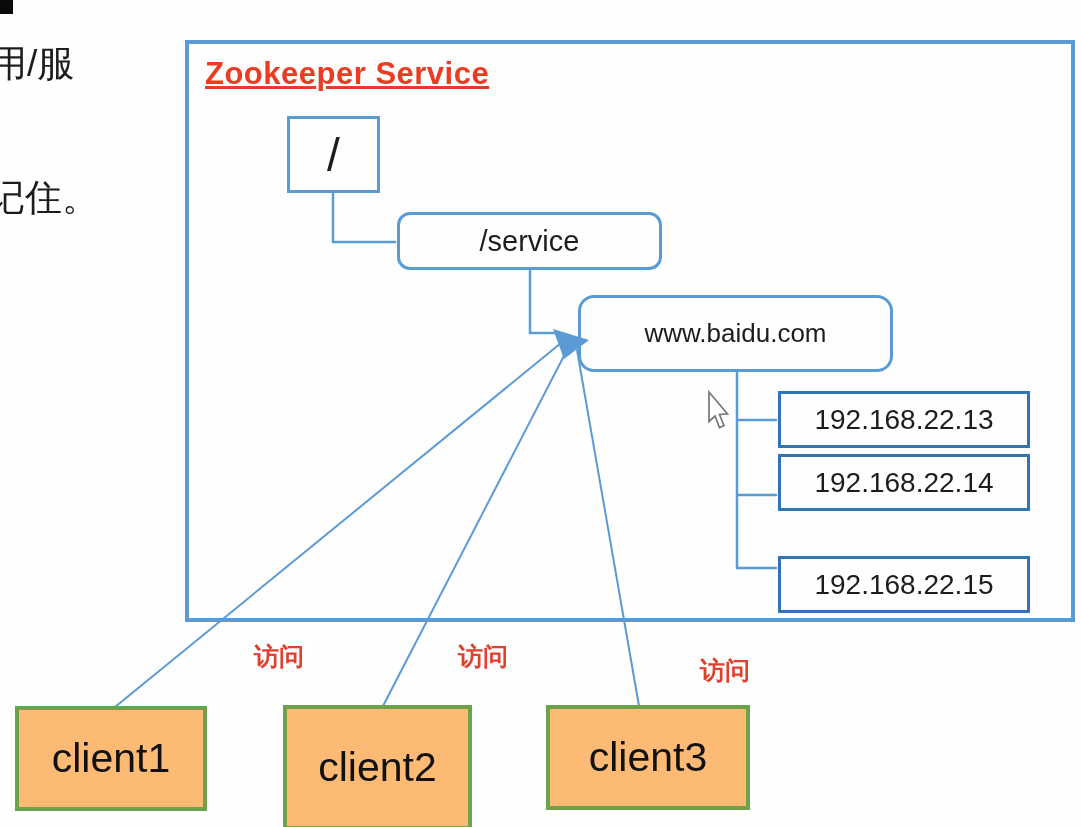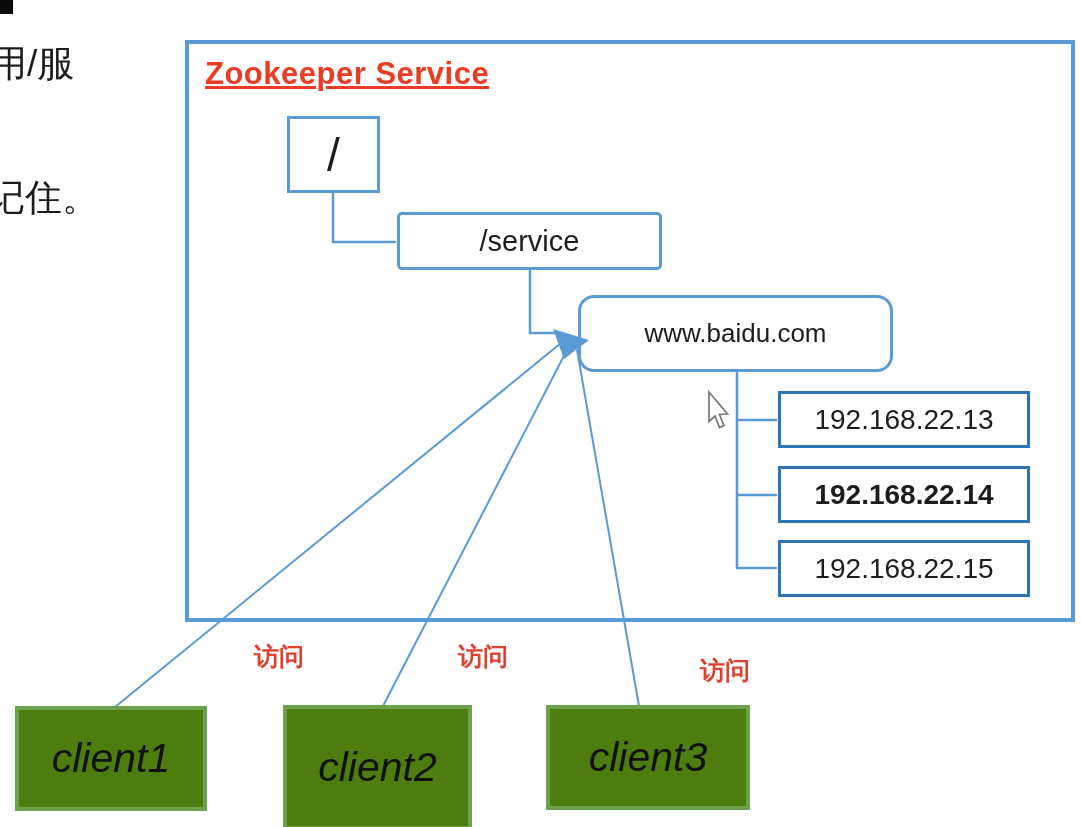--- a/index.html
+++ b/index.html
@@ -27,37 +27,37 @@
   .node {
     display: flex; align-items: center; justify-content: center;
     color: #1c1c1c; background: #fdfefd; white-space: nowrap;
   }
   .node-root {
     left: 287px; top: 116px; width: 93px; height: 77px;
     border: 3px solid #5b9bd5; font-size: 46px;
   }
   .node-service {
     left: 397px; top: 212px; width: 265px; height: 58px;
-    border: 3px solid #5b9bd5; border-radius: 5px; font-size: 29px;
+    border: 3px solid #5b9bd5; border-radius: 13px; font-size: 29px;
   }
   .node-domain {
     left: 578px; top: 295px; width: 315px; height: 77px;
     border: 3px solid #5b9bd5; border-radius: 16px; font-size: 26px;
   }
   .ip-node {
     left: 778px; width: 252px; height: 57px;
     border: 3px solid #2f75b6; font-size: 28px;
   }
   .ip-1 { top: 391px; }
-  .ip-2 { top: 466px; font-weight: bold; }
-  .ip-3 { top: 540px; text-align: right; }
+  .ip-2 { top: 454px; }
+  .ip-3 { top: 556px; text-align: right; }
   .client-box {
-    border: 4px solid #6ca24c; background: #4d7c0f;
+    border: 4px solid #6ca24c; background: #fdba74;
     display: flex; align-items: center; justify-content: center;
-    color: #111; font-size: 41px; white-space: nowrap; font-style: italic;
+    color: #111; font-size: 41px; white-space: nowrap;
   }
   .client-1 { left: 15px;  top: 706px; width: 192px; height: 105px; }
   .client-2 { left: 283px; top: 705px; width: 189px; height: 125px; }
   .client-3 { left: 546px; top: 705px; width: 204px; height: 105px; }
   .access-label {
     color: #e0402e; font-size: 25px; white-space: nowrap;
     font-family: "Liberation Serif", "DejaVu Serif", serif; font-weight: bold;
   }
   .access-1 { left: 254px; top: 640px; }
   .access-2 { left: 458px; top: 640px; }

